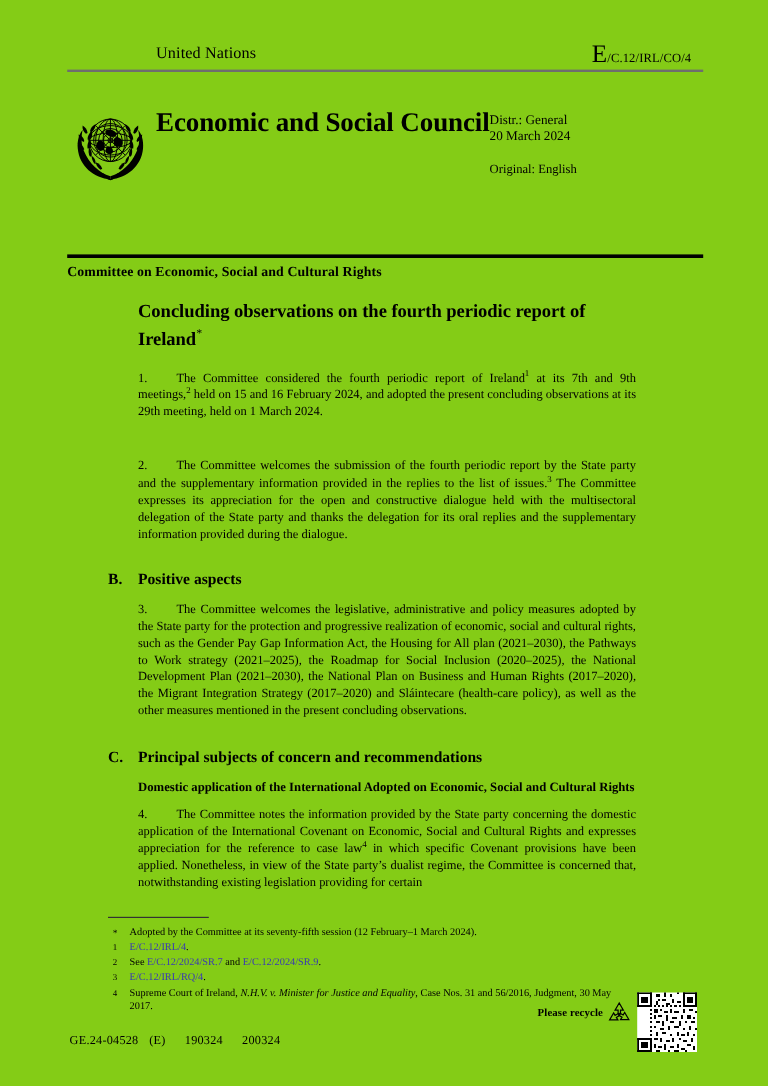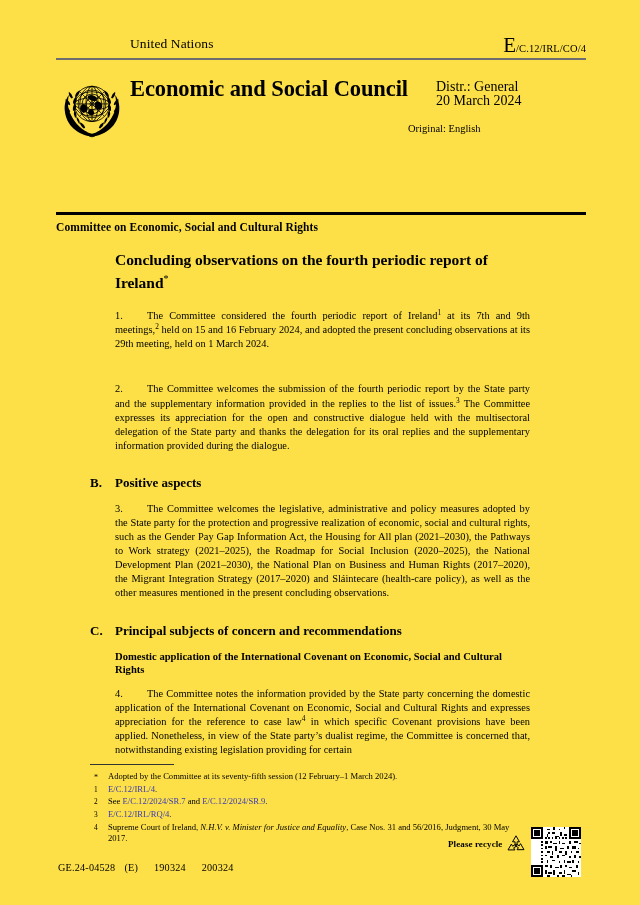--- a/index.html
+++ b/index.html
@@ -11,21 +11,21 @@
     width: 640px; height: 905px;
     position: relative;
     font-family: "Liberation Serif", "DejaVu Serif", serif;
     color: #000;
     overflow: hidden;
   }
   .page {
     position: absolute;
     left: 0; top: 0;
     width: 640px; height: 905px;
-    background: #fde047;
+    background: #84cc16;
   }
 
   
   .masthead {
     position: absolute;
     left: 56px; top: 36px;
     width: 530px;
   }
   .mh-toprow {
     position: relative;
@@ -33,64 +33,63 @@
   }
   .mh-un-name {
     position: absolute;
     left: 74px; top: 0;
     font-size: 13.5px;
     letter-spacing: 0.1px;
     white-space: nowrap;
   }
   .mh-symbol {
     position: absolute;
-    right: 0; top: -3px;
+    right: 10px; top: -3px;
     white-space: nowrap;
     text-align: right;
   }
   .mh-symbol .big-e {
     font-size: 21px;
     letter-spacing: 0;
   }
   .mh-symbol .sym-rest {
     font-size: 10.5px;
     letter-spacing: 0.1px;
   }
   .mh-rule-thin {
     position: absolute;
     left: 0; top: 22px;
     width: 530px; height: 1.5px;
     background: #6e6e6e;
   }
 
   .mh-body {
     position: absolute;
-    left: 0; top: 32px;
+    left: 0; top: 45px;
     width: 530px;
     height: 110px;
   }
   .mh-emblem {
     position: absolute;
     left: 2px; top: 6px;
     width: 68px; height: 68px;
   }
   .mh-title {
     position: absolute;
     left: 74px; top: 8px;
     font-size: 22.5px;
     font-weight: bold;
     letter-spacing: -0.1px;
     white-space: nowrap;
   }
   .mh-distr {
     position: absolute;
     left: 352px; top: 12px;
-    font-size: 14px;
+    font-size: 11px;
     line-height: 14px;
-    margin-left: 28px;
   }
   .mh-original {
     position: absolute;
     left: 352px; top: 55px;
     font-size: 10.5px;
   }
 
   
   .rule-thick {
     position: absolute;
@@ -369,21 +368,21 @@
     </p>
 
     <div class="sp-p3-C"></div>
 
     <h2 class="sec">
       <span class="letter">C.</span><span>Principal subjects of concern and recommendations</span>
     </h2>
 
     <div class="sp-C-sub"></div>
 
-    <h3 class="subsec">Domestic application of the International Covenant on Economic, Social and Cultural Rights</h3>
+    <h3 class="subsec">Domestic application of the International Adopted on Economic, Social and Cultural Rights</h3>
 
     <div class="sp-sub-p4"></div>
 
     <p class="para">
       <span class="num">4.</span><span>The Committee notes the information provided by the State party concerning the domestic application of the International Covenant on Economic, Social and Cultural Rights and expresses appreciation for the reference to case law</span><sup class="fn">4</sup><span> in which specific Covenant provisions have been applied. Nonetheless, in view of the State party’s dualist regime, the Committee is concerned that, notwithstanding existing legislation providing for certain</span>
     </p>
   </div>
 
   <div class="footnotes">
     <div class="fn-rule"></div>

